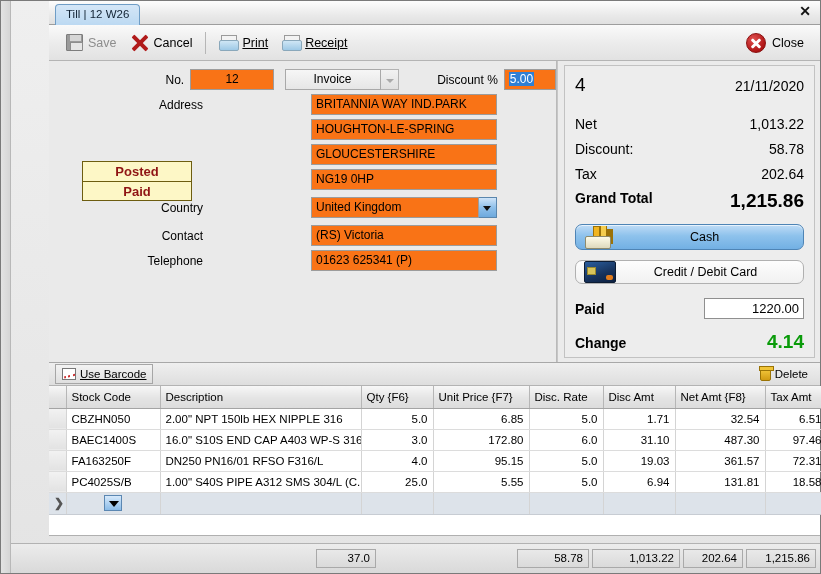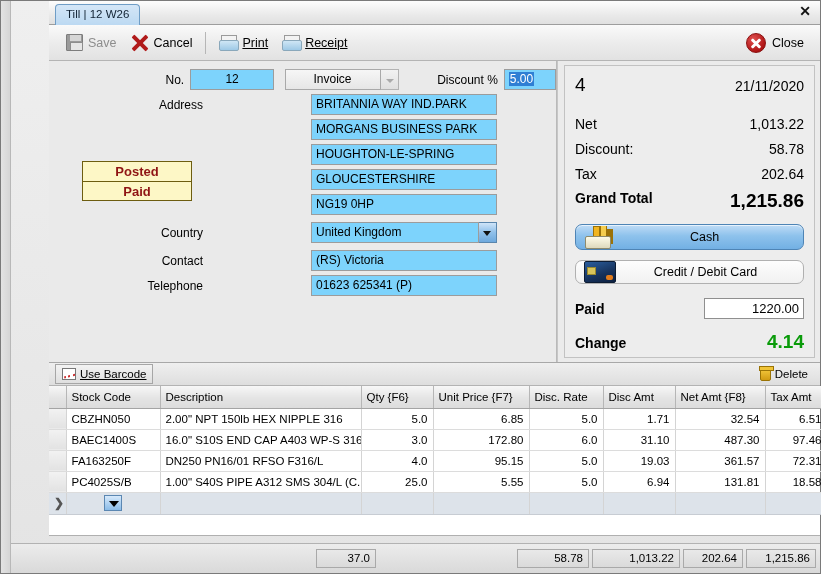--- a/index.html
+++ b/index.html
@@ -167,21 +167,21 @@
   
   .frow { display: flex; align-items: center; margin-bottom: 4px; }
   .lbl {
     width: 160px;
     text-align: right;
     padding-right: 6px;
     font-size: 12px;
     white-space: nowrap;
   }
   .txtbox {
-    background: #7dd3fc;
+    background: #f97316;
     border: 1px solid #9c9c9c;
     height: 21px;
     line-height: 19px;
     padding: 0 4px;
     font-size: 12px;
     font-family: "Liberation Sans", sans-serif;
   }
   .txtbox.center { text-align: center; }
   .addr { width: 186px; }
   .flat-btn {
@@ -520,25 +520,20 @@
         <div class="txtbox" style="width:58px;margin-left:6px">
           <span class="sel-text">5.00</span>
         </div>
       </div>
 
 
       <div class="frow">
         <div class="lbl">Address</div>
         <div style="width:96px"></div>
         <div class="txtbox addr" style="margin-left:6px">BRITANNIA WAY IND.PARK</div>
-      </div>
-      <div class="frow">
-        <div class="lbl"></div>
-        <div style="width:96px"></div>
-        <div class="txtbox addr" style="margin-left:6px">MORGANS BUSINESS PARK</div>
       </div>
       <div class="frow">
         <div class="lbl"></div>
         <div style="width:96px"></div>
         <div class="txtbox addr" style="margin-left:6px">HOUGHTON-LE-SPRING</div>
       </div>
       <div class="frow">
         <div class="lbl"></div>
         <div style="width:96px"></div>
         <div class="txtbox addr" style="margin-left:6px">GLOUCESTERSHIRE</div>

